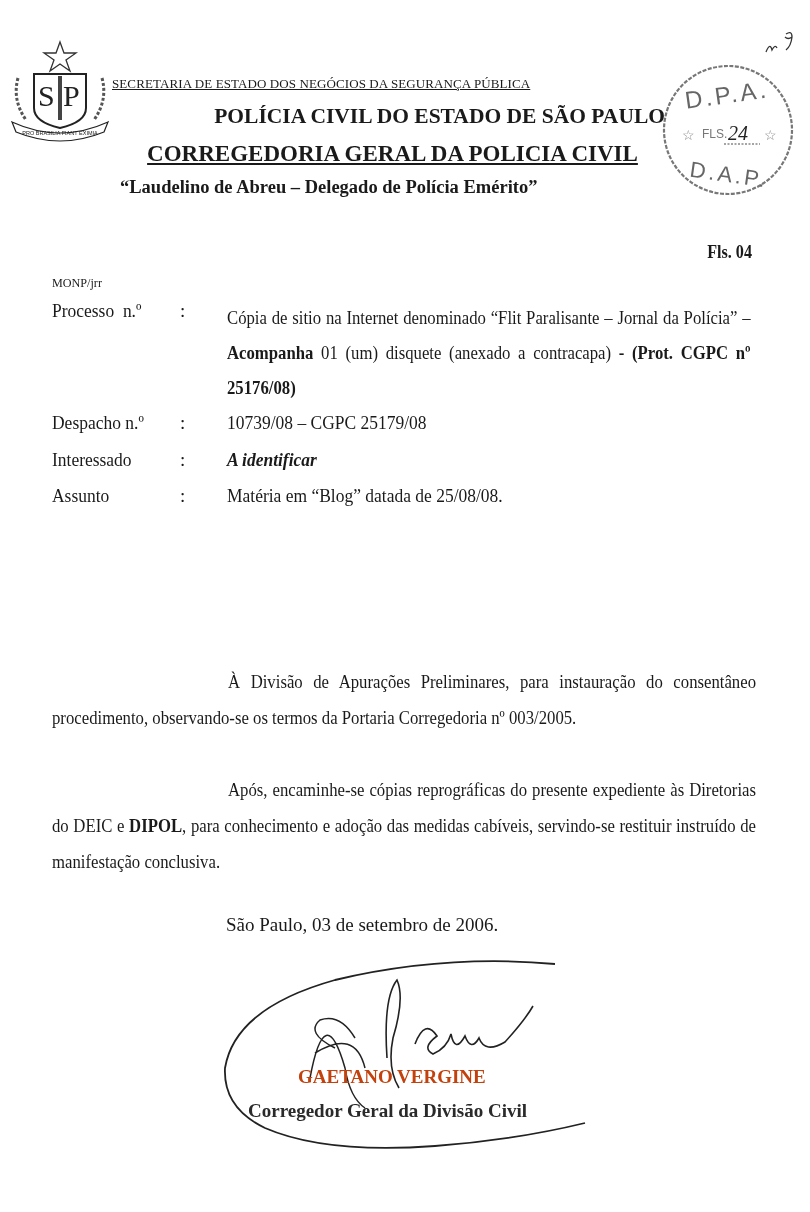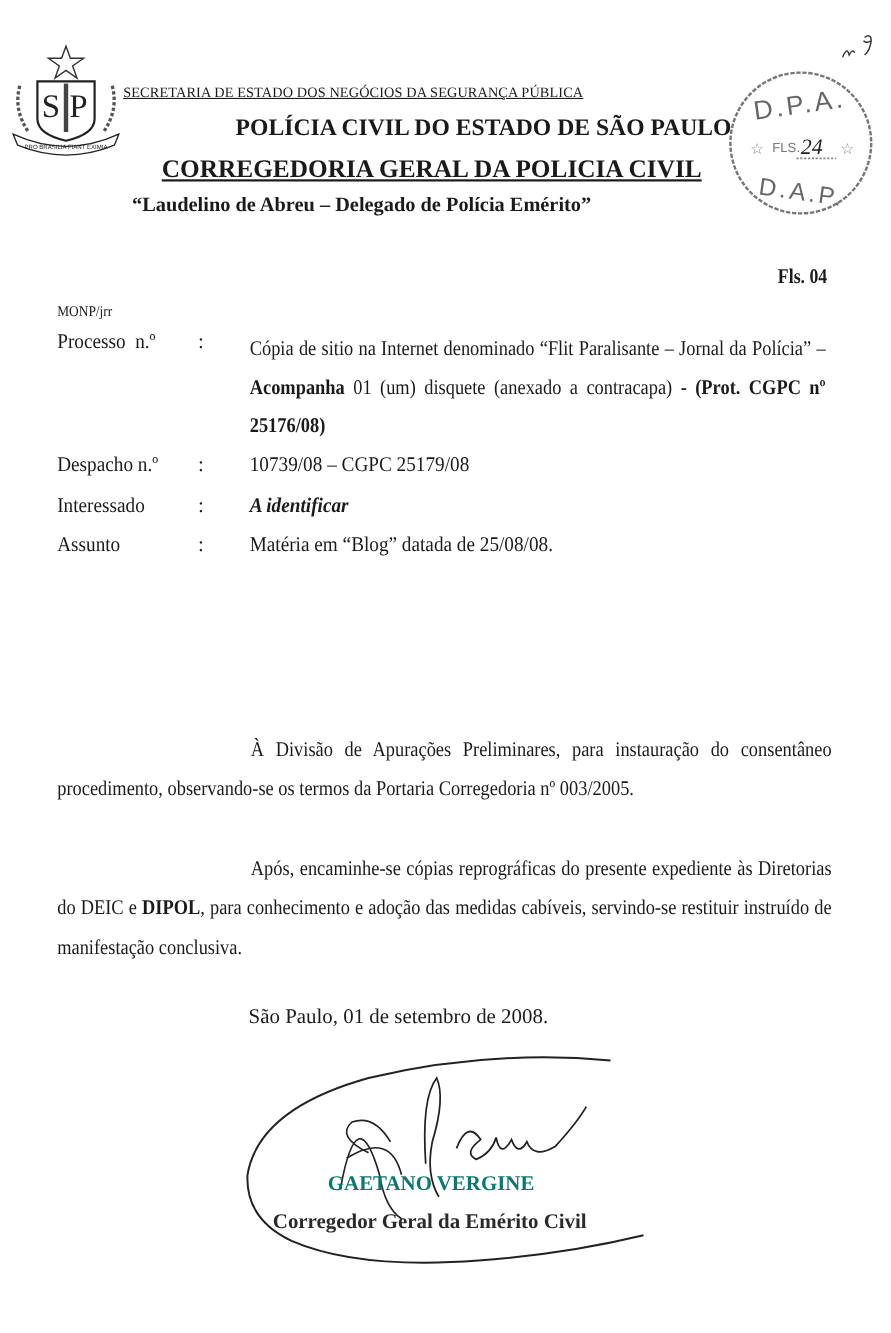--- a/index.html
+++ b/index.html
@@ -17,21 +17,21 @@
   .ref { left:52px; top:275px; font-size:13.5px; transform:scaleX(0.9); transform-origin:left; }
   .row { position:absolute; left:52px; font-size:19px; white-space:nowrap; }
   .lbl { position:absolute; left:0; transform:scaleX(0.92); transform-origin:left; }
   .colon { position:absolute; left:128px; }
   .val { position:absolute; left:175px; width:575px; transform:scaleX(0.92); transform-origin:left; }
   .proc-val { position:absolute; left:227px; top:300px; width:595px; font-size:19px; line-height:35px; text-align:justify; transform:scaleX(0.88); transform-origin:left; }
   .para { position:absolute; left:52px; width:800px; font-size:19px; line-height:36px; text-align:justify; transform:scaleX(0.88); transform-origin:left; }
   .indent { display:inline-block; width:200px; }
   .date { left:226px; top:914px; font-size:19px; white-space:nowrap; }
   .sigsvg { left:215px; top:958px; width:420px; height:200px; }
-  .signame { left:298px; top:1066px; font-size:19px; font-weight:bold; color:#0f766e; white-space:nowrap; }
+  .signame { left:298px; top:1066px; font-size:19px; font-weight:bold; color:#c2410c; white-space:nowrap; }
   .sigtitle { left:248px; top:1100px; font-size:19px; font-weight:bold; color:#2a2a2a; white-space:nowrap; }
   b { font-weight:bold; }
   i.bi { font-weight:bold; font-style:italic; }
 </style>
 </head>
 <body>
 
 <div class="abs logo">
   <svg width="108" height="104" viewBox="0 0 108 104">
     <polygon points="54,4 58,15 70,15 60,22 64,33 54,26 44,33 48,22 38,15 50,15" fill="none" stroke="#333" stroke-width="1.3"></polygon>
@@ -97,26 +97,26 @@
   <span class="val">Matéria em “Blog” datada de 25/08/08.</span>
 </div>
 
 <div class="para" style="top:664px;">
   <span class="indent"></span><span>À  Divisão de Apurações Preliminares, para   instauração do consentâneo procedimento, observando-se os termos da Portaria Corregedoria nº 003/2005.</span>
 </div>
 <div class="para" style="top:772px;">
   <span class="indent"></span><span>Após,  encaminhe-se  cópias  reprográficas  do  presente expediente às Diretorias do DEIC e </span><b>DIPOL</b><span>, para conhecimento e adoção das medidas cabíveis, servindo-se restituir instruído de manifestação conclusiva.</span>
 </div>
 
-<div class="abs date">São Paulo, 01 de setembro de 2008.</div>
+<div class="abs date">São Paulo, 03 de setembro de 2006.</div>
 
 <div class="abs sigsvg">
   <svg width="420" height="200" viewBox="0 0 420 200">
     <path d="M340,6 Q230,-4 120,22 Q20,50 10,110 Q8,150 50,170 Q110,196 220,188 Q300,182 370,165" fill="none" stroke="#222" stroke-width="1.8"></path>
     <path d="M95,120 Q110,40 130,110 Q135,140 150,150 M100,95 Q140,70 150,110" fill="none" stroke="#222" stroke-width="1.5"></path>
     <path d="M120,90 Q90,75 105,62 Q125,55 140,80" fill="none" stroke="#222" stroke-width="1.5"></path>
     <path d="M172,100 Q168,40 182,22 Q190,40 178,80 Q172,110 184,130" fill="none" stroke="#222" stroke-width="1.6"></path>
     <path d="M200,86 Q210,60 222,78 Q206,90 218,96 Q232,90 236,76 Q240,96 250,78 Q256,94 264,80 Q270,96 290,84 Q310,62 318,48" fill="none" stroke="#222" stroke-width="1.6"></path>
   </svg>
 </div>
 
 <div class="abs signame">GAETANO VERGINE</div>
-<div class="abs sigtitle">Corregedor Geral da Emérito Civil</div>
+<div class="abs sigtitle">Corregedor Geral da Divisão Civil</div>
 
 </body></html>

